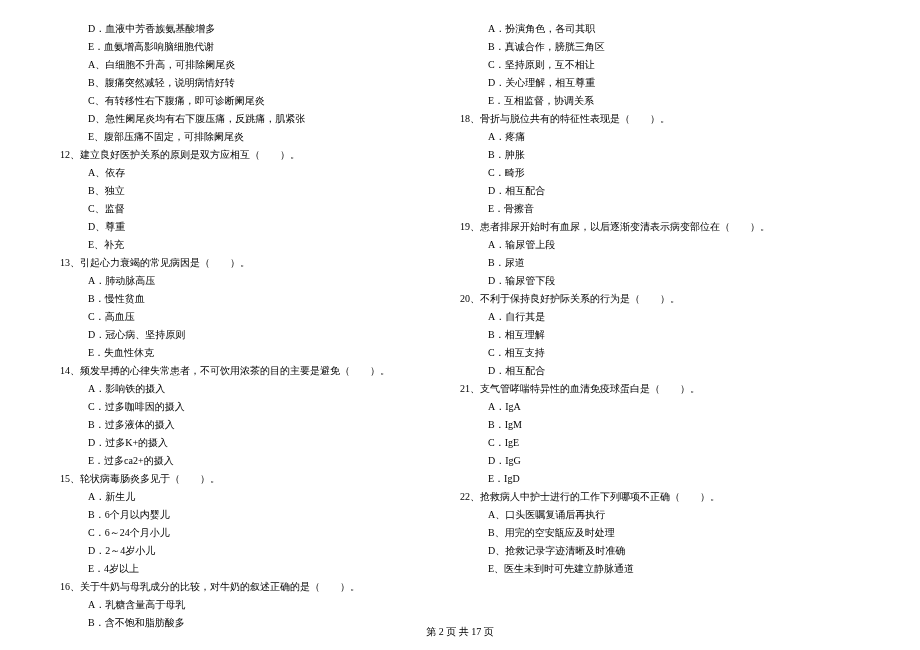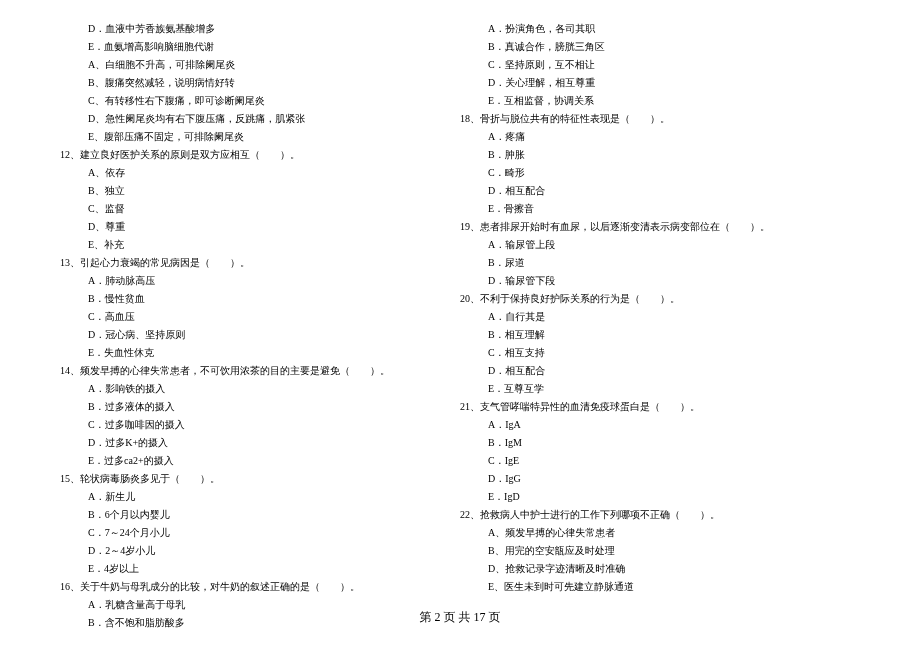--- a/index.html
+++ b/index.html
@@ -29,25 +29,25 @@
       margin-bottom: 1px;
     }
     .opt {
       padding-left: 28px;
     }
     .stem {
       padding-left: 0;
     }
     .footer {
       position: absolute;
-      bottom: 24px;
+      bottom: 11px;
       left: 0;
       right: 0;
       text-align: center;
-      font-size: 12px;
+      font-size: 10px;
     }
   </style>
 </head>
 <body>
 
 <div class="page">
   <div class="col">
     <div class="opt item">D．血液中芳香族氨基酸增多</div>
     <div class="opt item">E．血氨增高影响脑细胞代谢</div>
 
@@ -66,29 +66,29 @@
 
     <div class="stem item"><span>13</span><span>、引起心力衰竭的常见病因是（　　）。</span></div>
     <div class="opt item">A．肺动脉高压</div>
     <div class="opt item">B．慢性贫血</div>
     <div class="opt item">C．高血压</div>
     <div class="opt item">D．冠心病、坚持原则</div>
     <div class="opt item">E．失血性休克</div>
 
     <div class="stem item"><span>14</span><span>、频发早搏的心律失常患者，不可饮用浓茶的目的主要是避免（　　）。</span></div>
     <div class="opt item">A．影响铁的摄入</div>
+    <div class="opt item">C．过多咖啡因的摄入</div>
     <div class="opt item">B．过多液体的摄入</div>
-    <div class="opt item">C．过多咖啡因的摄入</div>
     <div class="opt item">D．过多K+的摄入</div>
     <div class="opt item">E．过多ca2+的摄入</div>
 
     <div class="stem item"><span>15</span><span>、轮状病毒肠炎多见于（　　）。</span></div>
     <div class="opt item">A．新生儿</div>
     <div class="opt item">B．6个月以内婴儿</div>
-    <div class="opt item">C．7～24个月小儿</div>
+    <div class="opt item">C．6～24个月小儿</div>
     <div class="opt item">D．2～4岁小儿</div>
     <div class="opt item">E．4岁以上</div>
 
     <div class="stem item"><span>16</span><span>、关于牛奶与母乳成分的比较，对牛奶的叙述正确的是（　　）。</span></div>
     <div class="opt item">A．乳糖含量高于母乳</div>
     <div class="opt item">B．含不饱和脂肪酸多</div>
 
   </div>
 
   <div class="col">
@@ -108,31 +108,30 @@
     <div class="stem item"><span>19</span><span>、患者排尿开始时有血尿，以后逐渐变清表示病变部位在（　　）。</span></div>
     <div class="opt item">A．输尿管上段</div>
     <div class="opt item">B．尿道</div>
     <div class="opt item">D．输尿管下段</div>
 
     <div class="stem item"><span>20</span><span>、不利于保持良好护际关系的行为是（　　）。</span></div>
     <div class="opt item">A．自行其是</div>
     <div class="opt item">B．相互理解</div>
     <div class="opt item">C．相互支持</div>
     <div class="opt item">D．相互配合</div>
-    <div class="opt item">E．互尊互学</div>
 
     <div class="stem item"><span>21</span><span>、支气管哮喘特异性的血清免疫球蛋白是（　　）。</span></div>
     <div class="opt item">A．IgA</div>
     <div class="opt item">B．IgM</div>
     <div class="opt item">C．IgE</div>
     <div class="opt item">D．IgG</div>
     <div class="opt item">E．IgD</div>
 
     <div class="stem item"><span>22</span><span>、抢救病人中护士进行的工作下列哪项不正确（　　）。</span></div>
-    <div class="opt item">A、频发早搏的心律失常患者</div>
+    <div class="opt item">A、口头医嘱复诵后再执行</div>
     <div class="opt item">B、用完的空安瓿应及时处理</div>
     <div class="opt item">D、抢救记录字迹清晰及时准确</div>
     <div class="opt item">E、医生未到时可先建立静脉通道</div>
 
   </div>
 </div>
 
 <div class="footer">第 2 页 共 17 页</div>
 
 </body></html>

